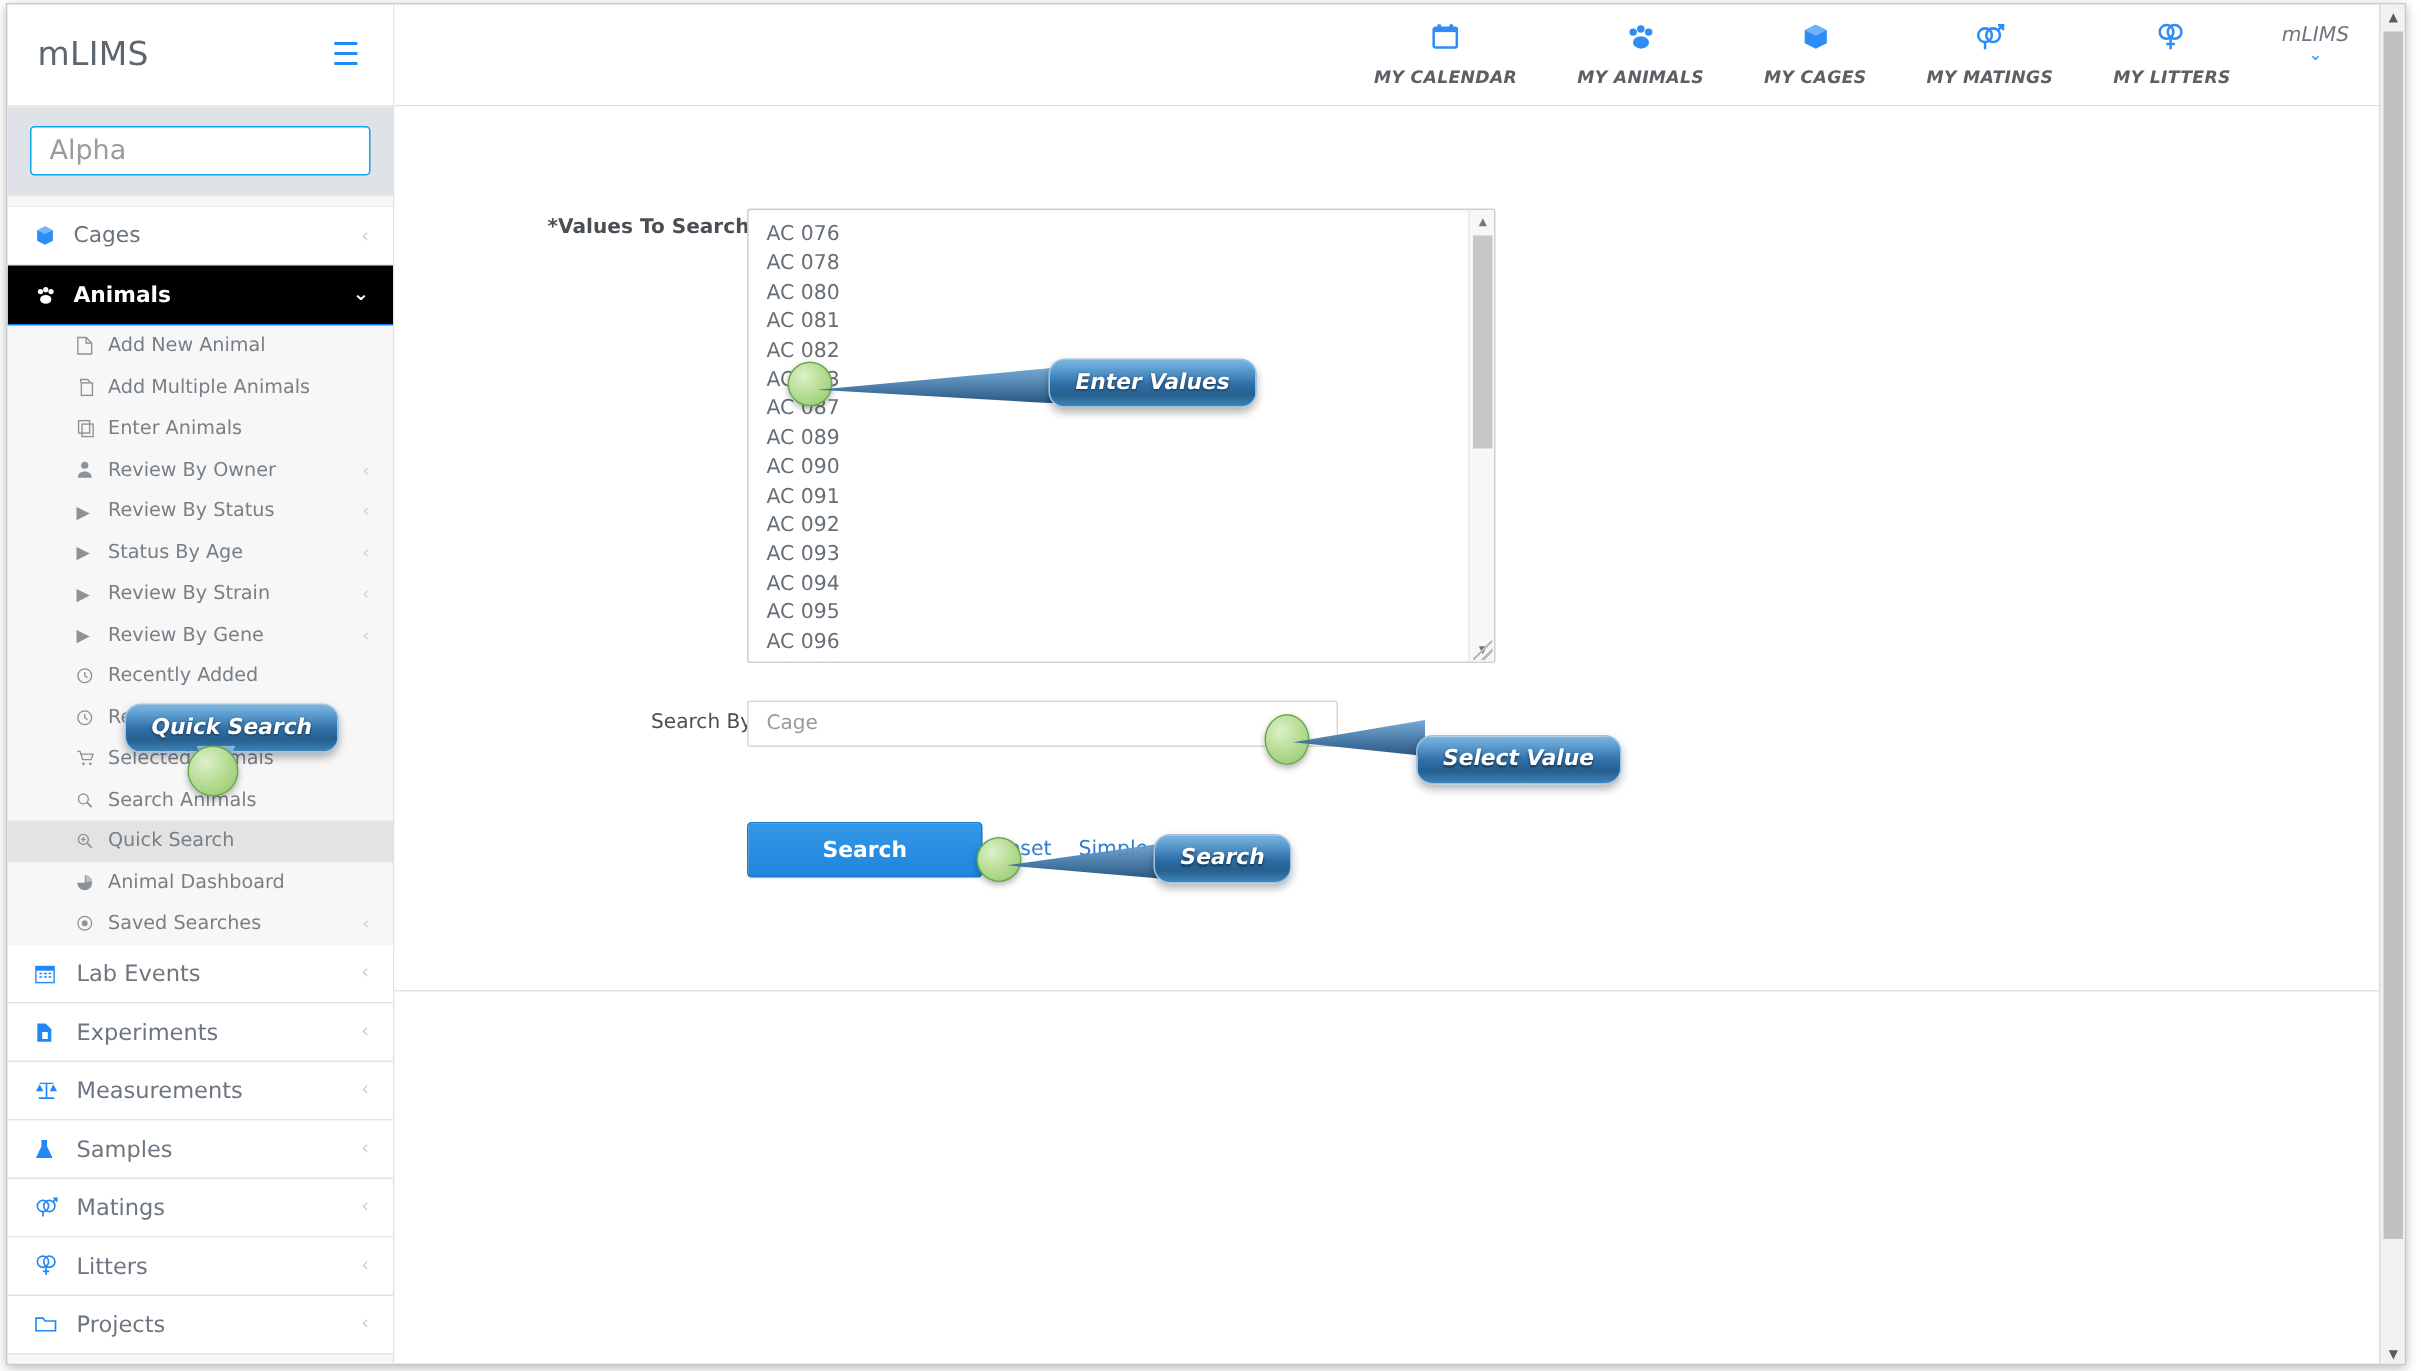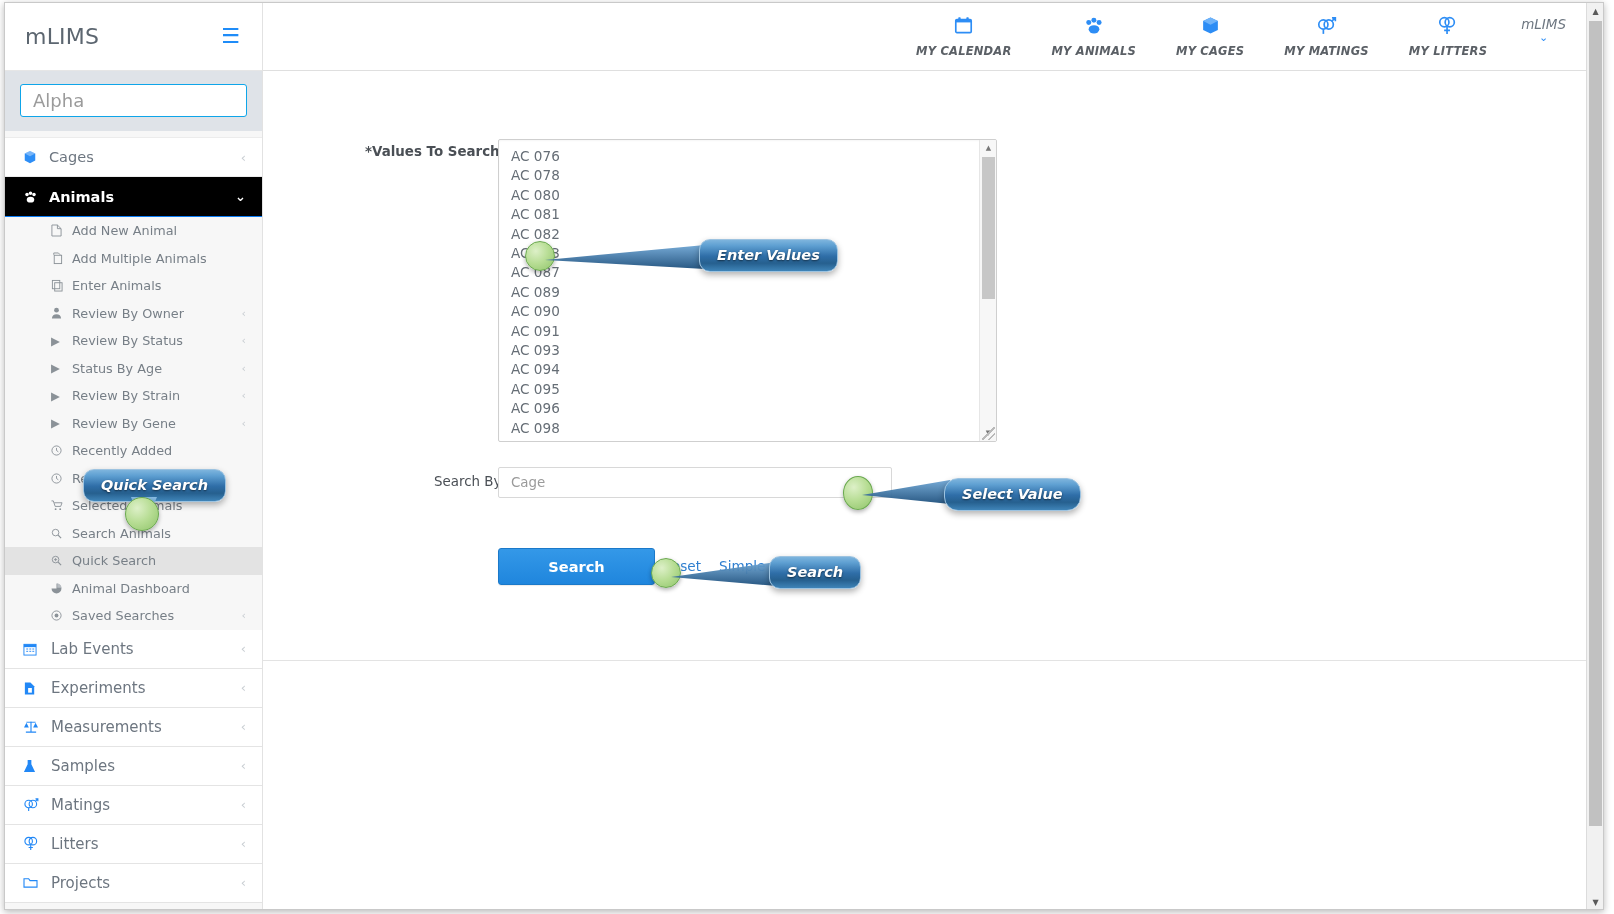--- a/index.html
+++ b/index.html
@@ -217,21 +217,21 @@
   #callout-enter .bubble{ position:absolute; left:26px; top:0px; }
   #callout-enter .dot{ left:-148px; top:2px; }
   #callout-enter .tail{
     left:-128px; top:6px; width:160px; height:24px;
     background:linear-gradient(#6fa6d4, #1d4f7c);
     clip-path:polygon(100% 0%, 100% 100%, 0% 62%);
     opacity:.95;
   }
   
   #callout-select{ left:655px; top:403px; }
-  #callout-select .bubble{ position:absolute; left:26px; top:4px;border-radius:14px; }
+  #callout-select .bubble{ position:absolute; left:26px; top:16px; }
   #callout-select .dot{ left:-75px; top:2px; width:30px; height:34px; border-radius:50%;}
   #callout-select .tail{
     left:-56px; top:6px; width:88px; height:24px;
     background:linear-gradient(#6fa6d4, #1d4f7c);
     clip-path:polygon(100% 0%, 100% 100%, 0% 62%);
     opacity:.95;
   }
   
   #callout-search{ left:480px; top:485px; }
   #callout-search .bubble{ position:absolute; left:26px; top:0px; }
@@ -584,20 +584,21 @@
           <div class="ta-line">AC 076</div>
           <div class="ta-line">AC 078</div>
           <div class="ta-line">AC 080</div>
           <div class="ta-line">AC 081</div>
           <div class="ta-line">AC 082</div>
           <div class="ta-line">AC 083</div>
           <div class="ta-line">AC 087</div>
           <div class="ta-line">AC 089</div>
           <div class="ta-line">AC 090</div>
           <div class="ta-line">AC 091</div>
+          <div class="ta-line">AC 092</div>
           <div class="ta-line">AC 093</div>
           <div class="ta-line">AC 094</div>
           <div class="ta-line">AC 095</div>
           <div class="ta-line">AC 096</div>
           <div class="ta-line">AC 098</div>
         </div>
         <div class="ta-scroll">
           <div class="a up">▲</div>
           <div class="thumb"></div>
           <div class="a down">▼</div>

